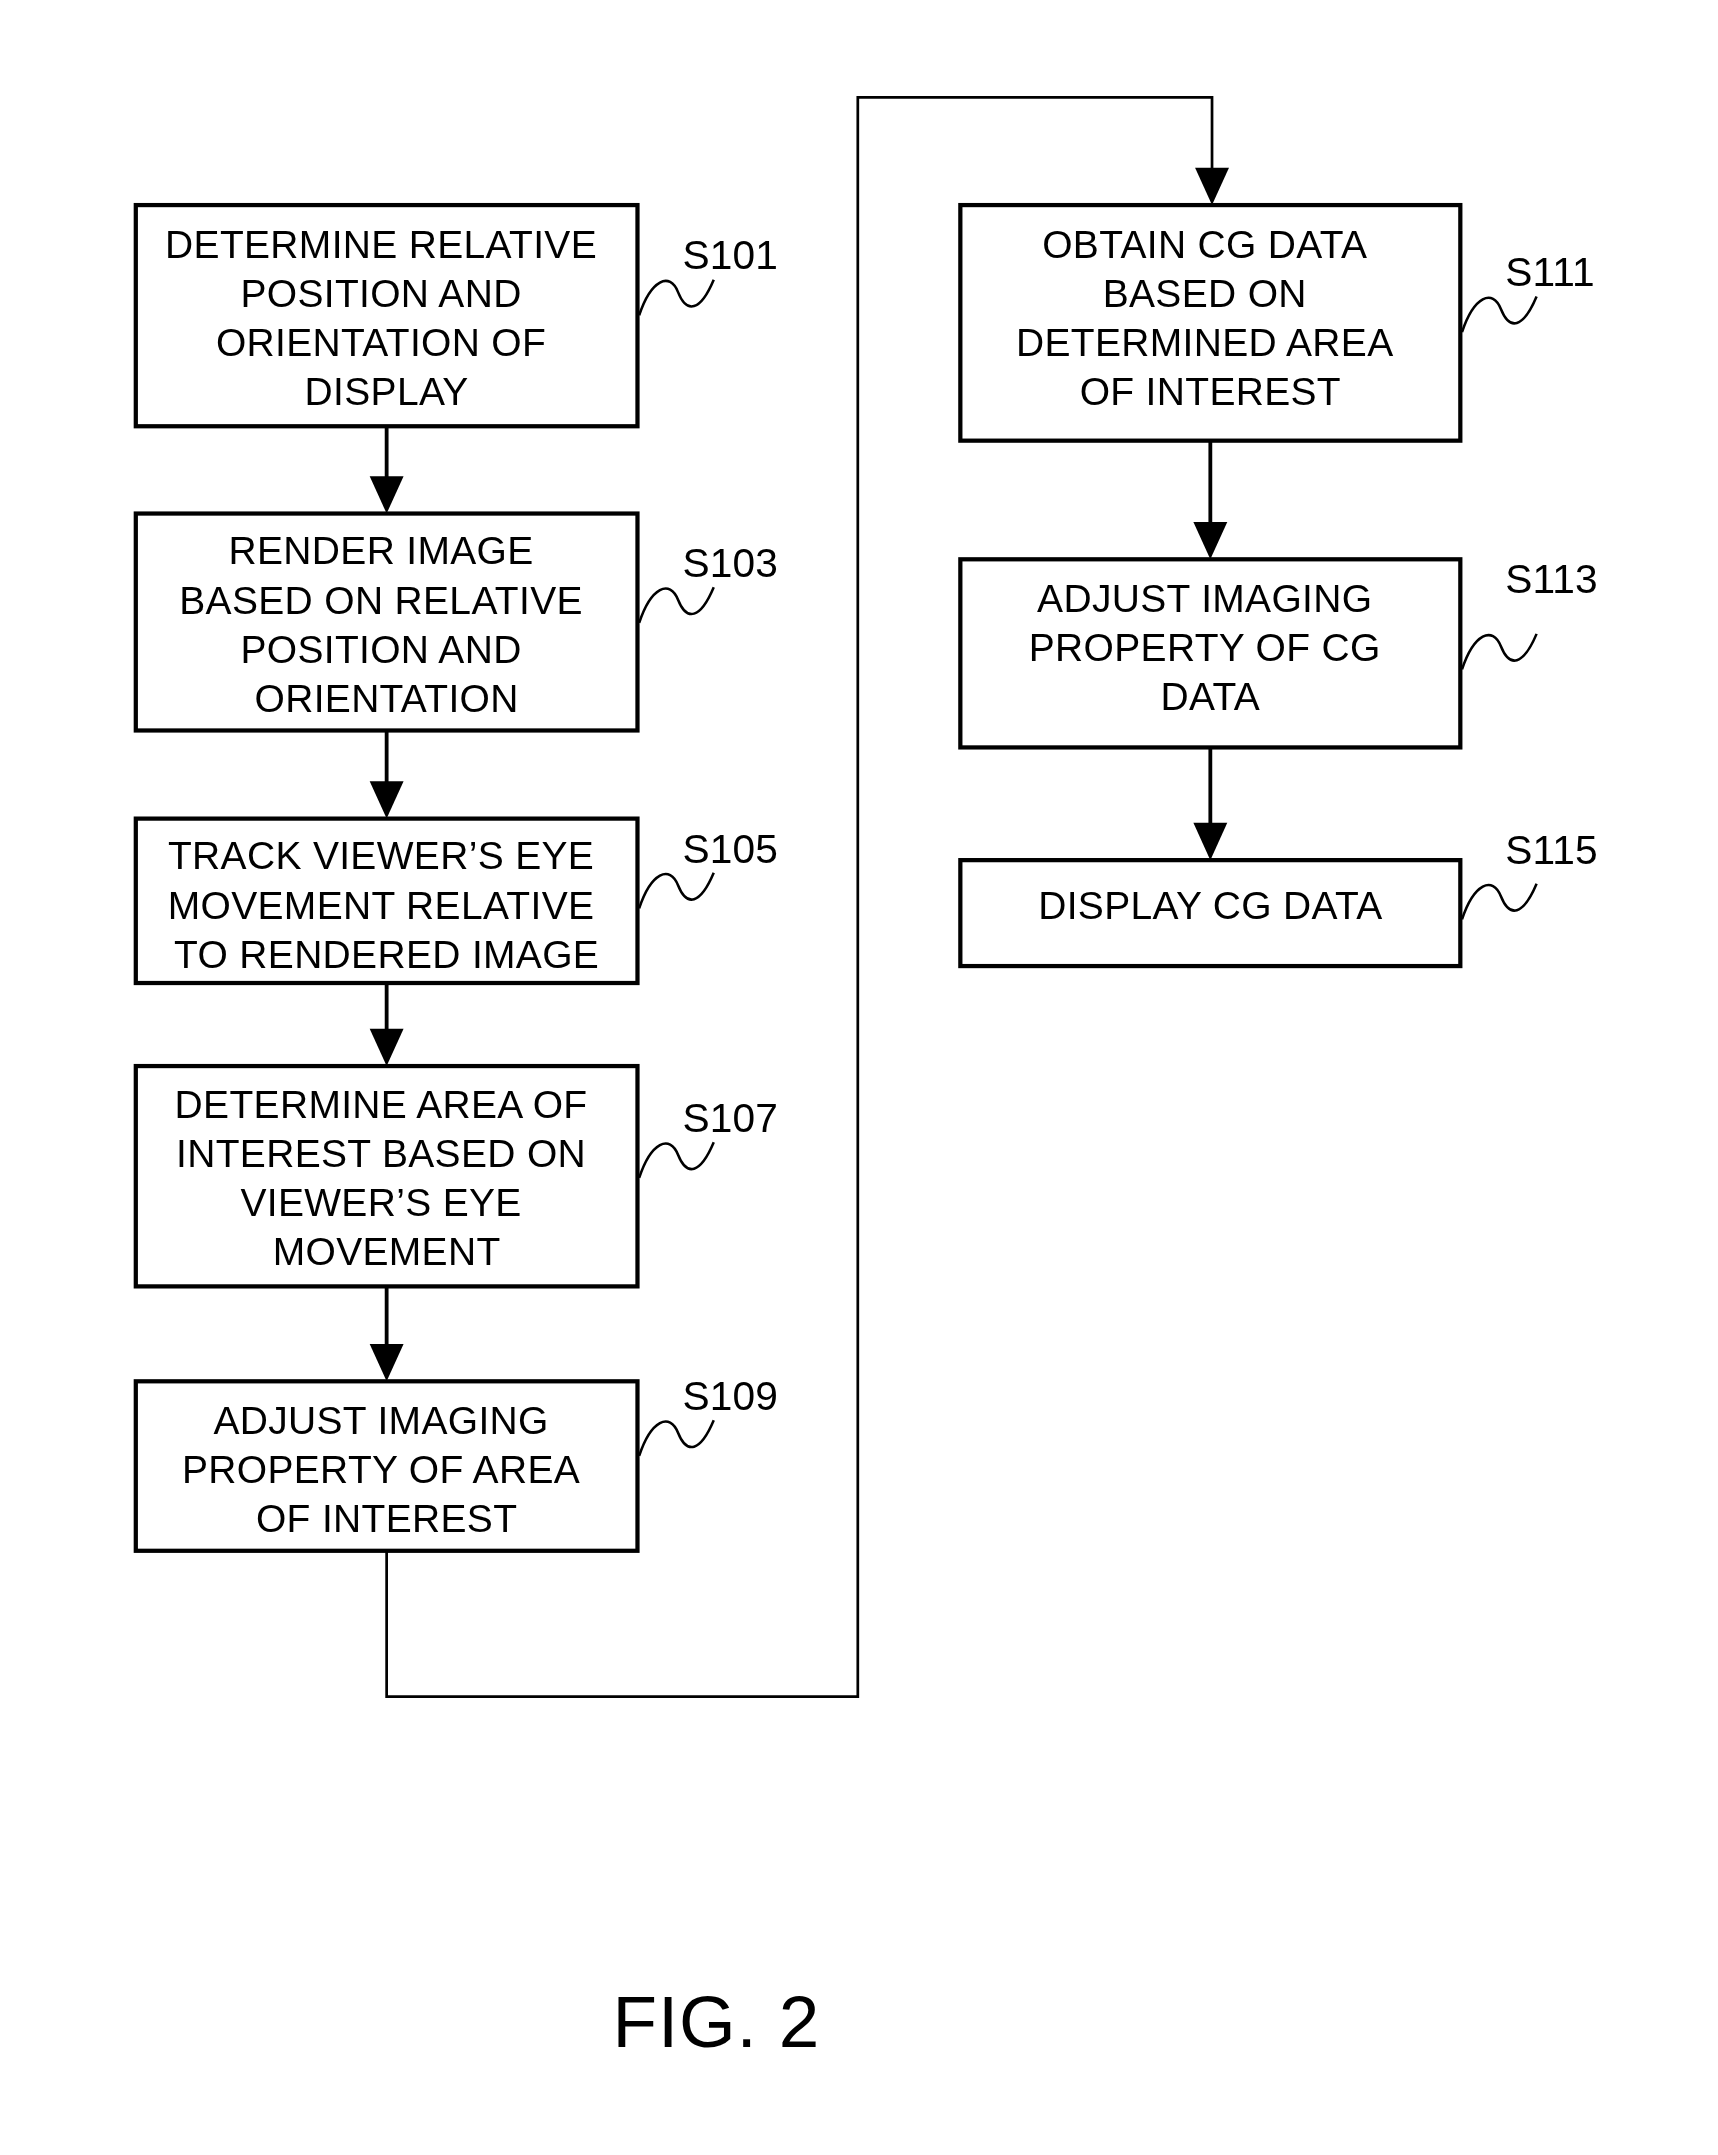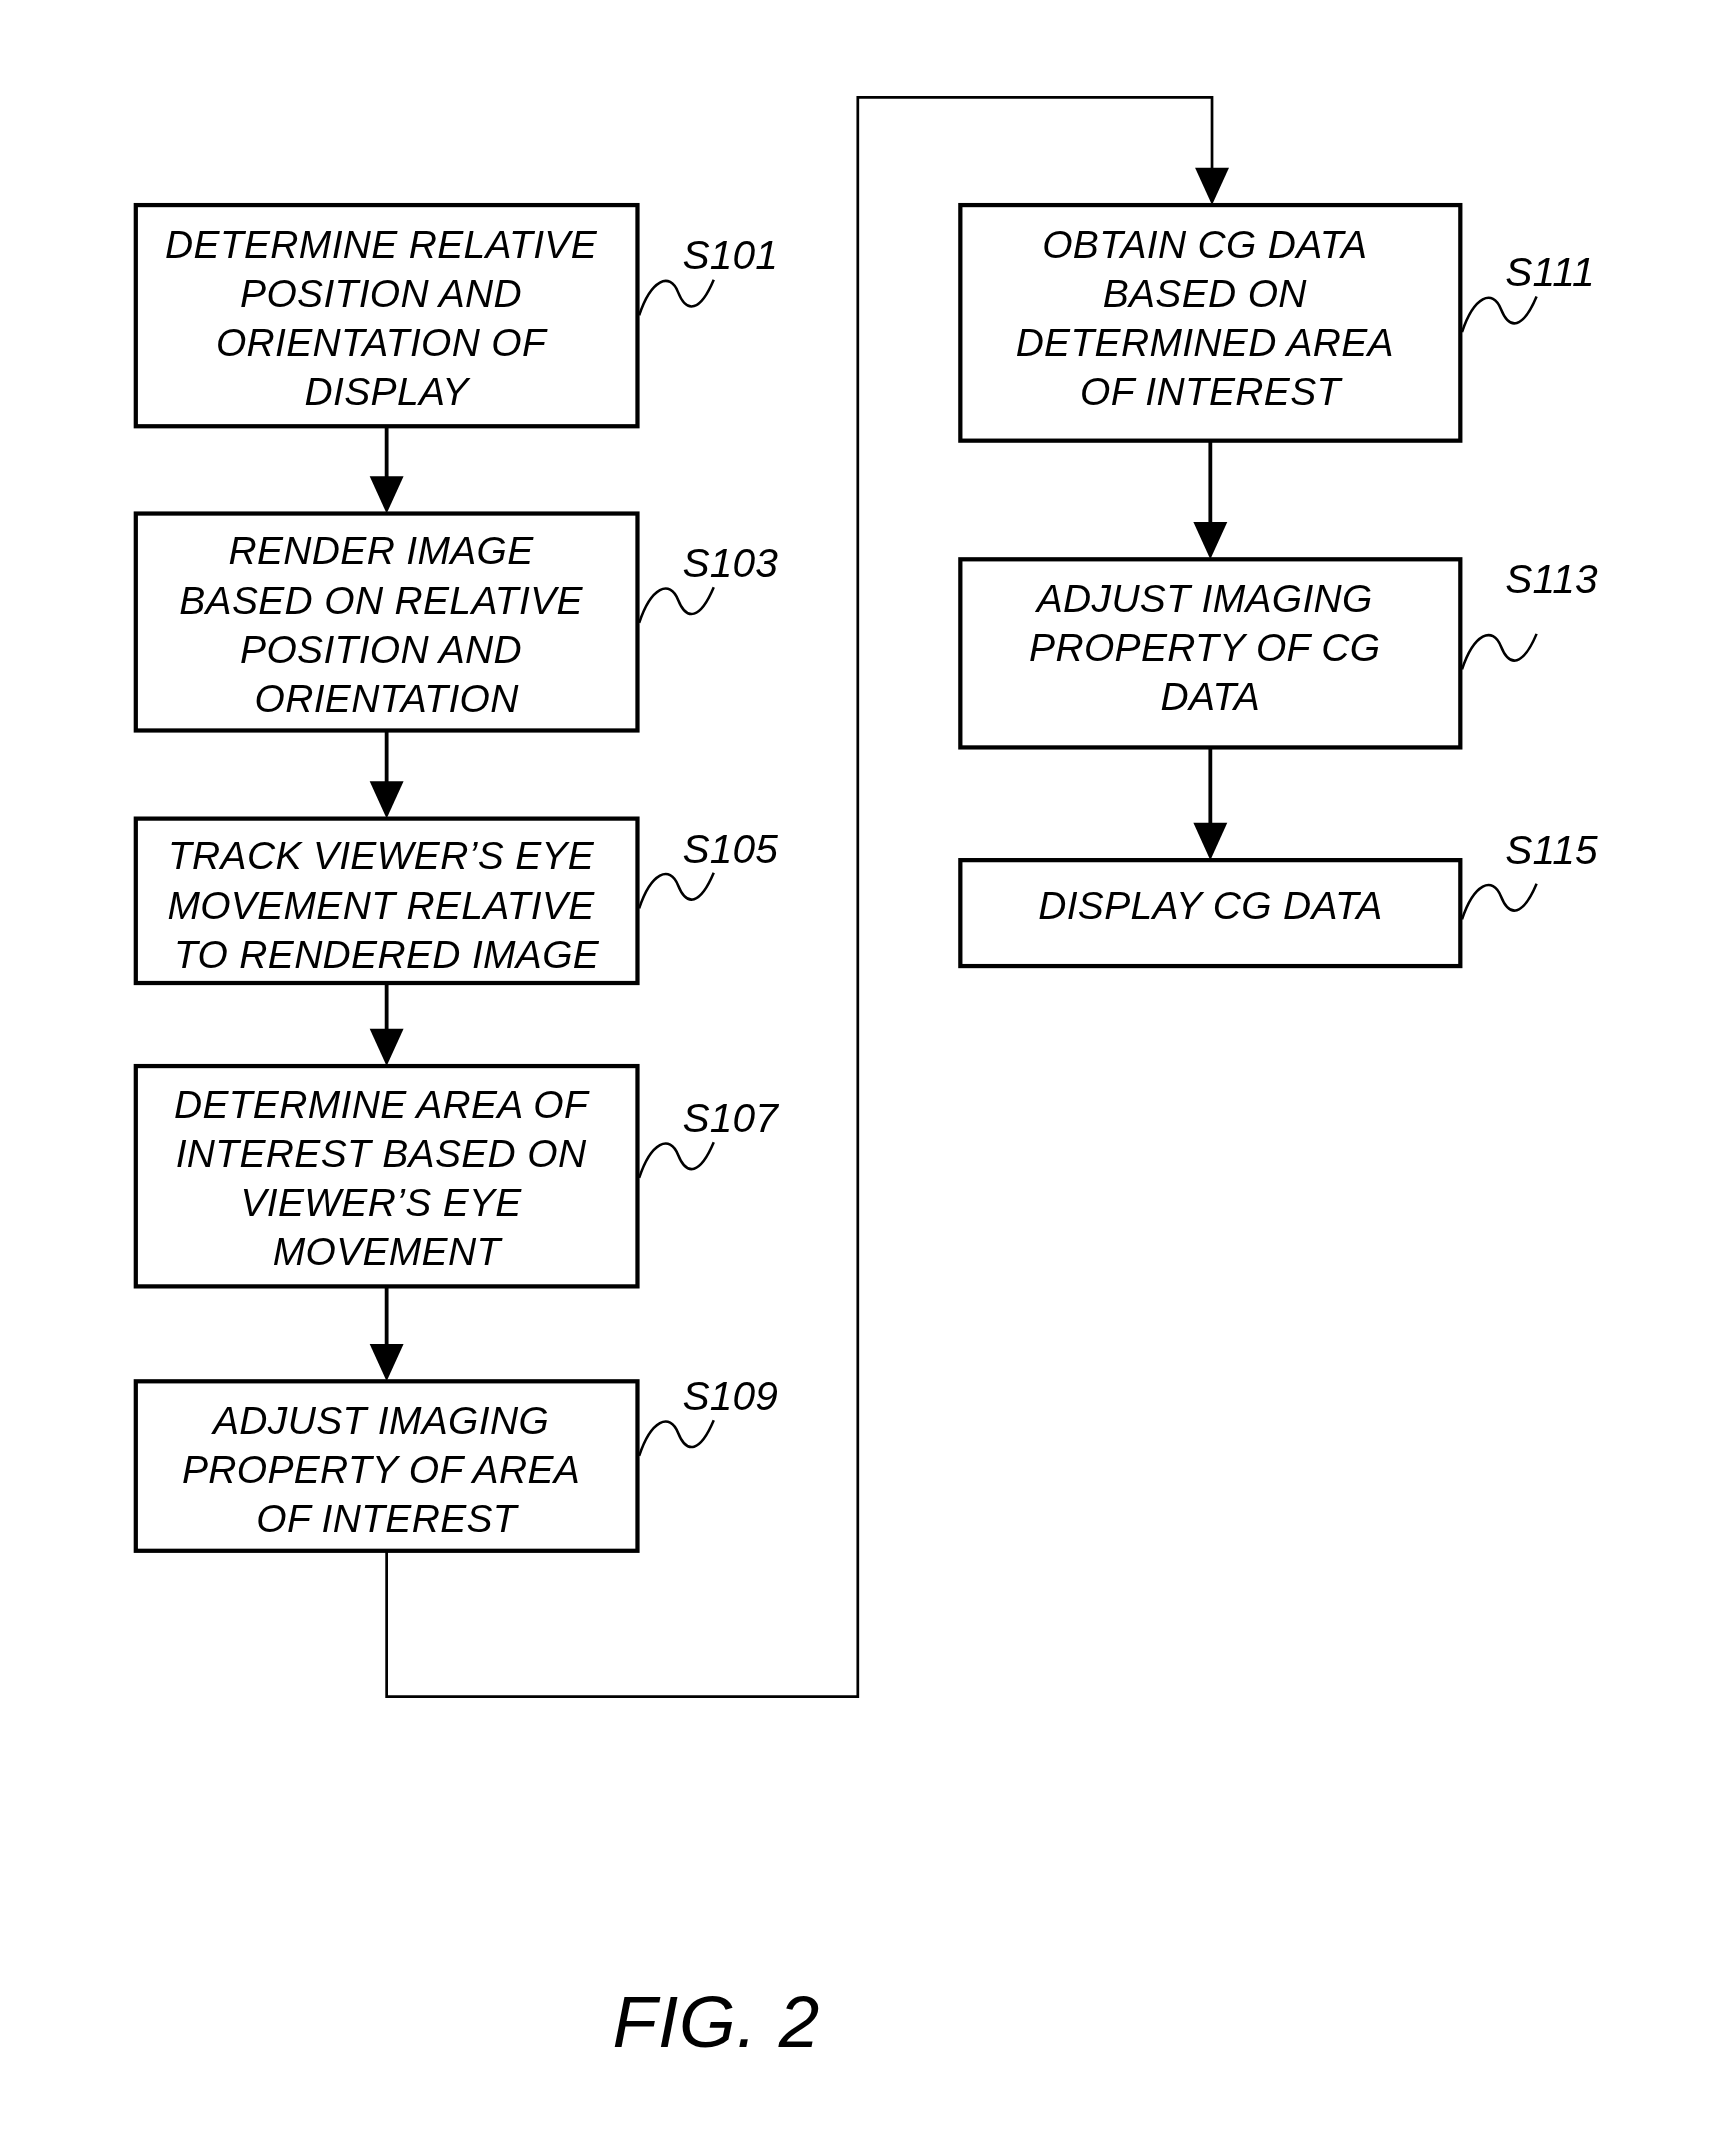--- a/index.html
+++ b/index.html
@@ -11,21 +11,20 @@
   body {
     font-family: "Liberation Sans", sans-serif;
     color: #000000;
   }
   #figure-root {
     position: relative;
     width: 1719px;
     height: 2155px;
     background: #ffffff;
     overflow: hidden;
-    font-style: italic;
   }
   #figure-svg {
     position: absolute;
     left: 0;
     top: 0;
     width: 1719px;
     height: 2155px;
     display: block;
   }
   .node-box {

